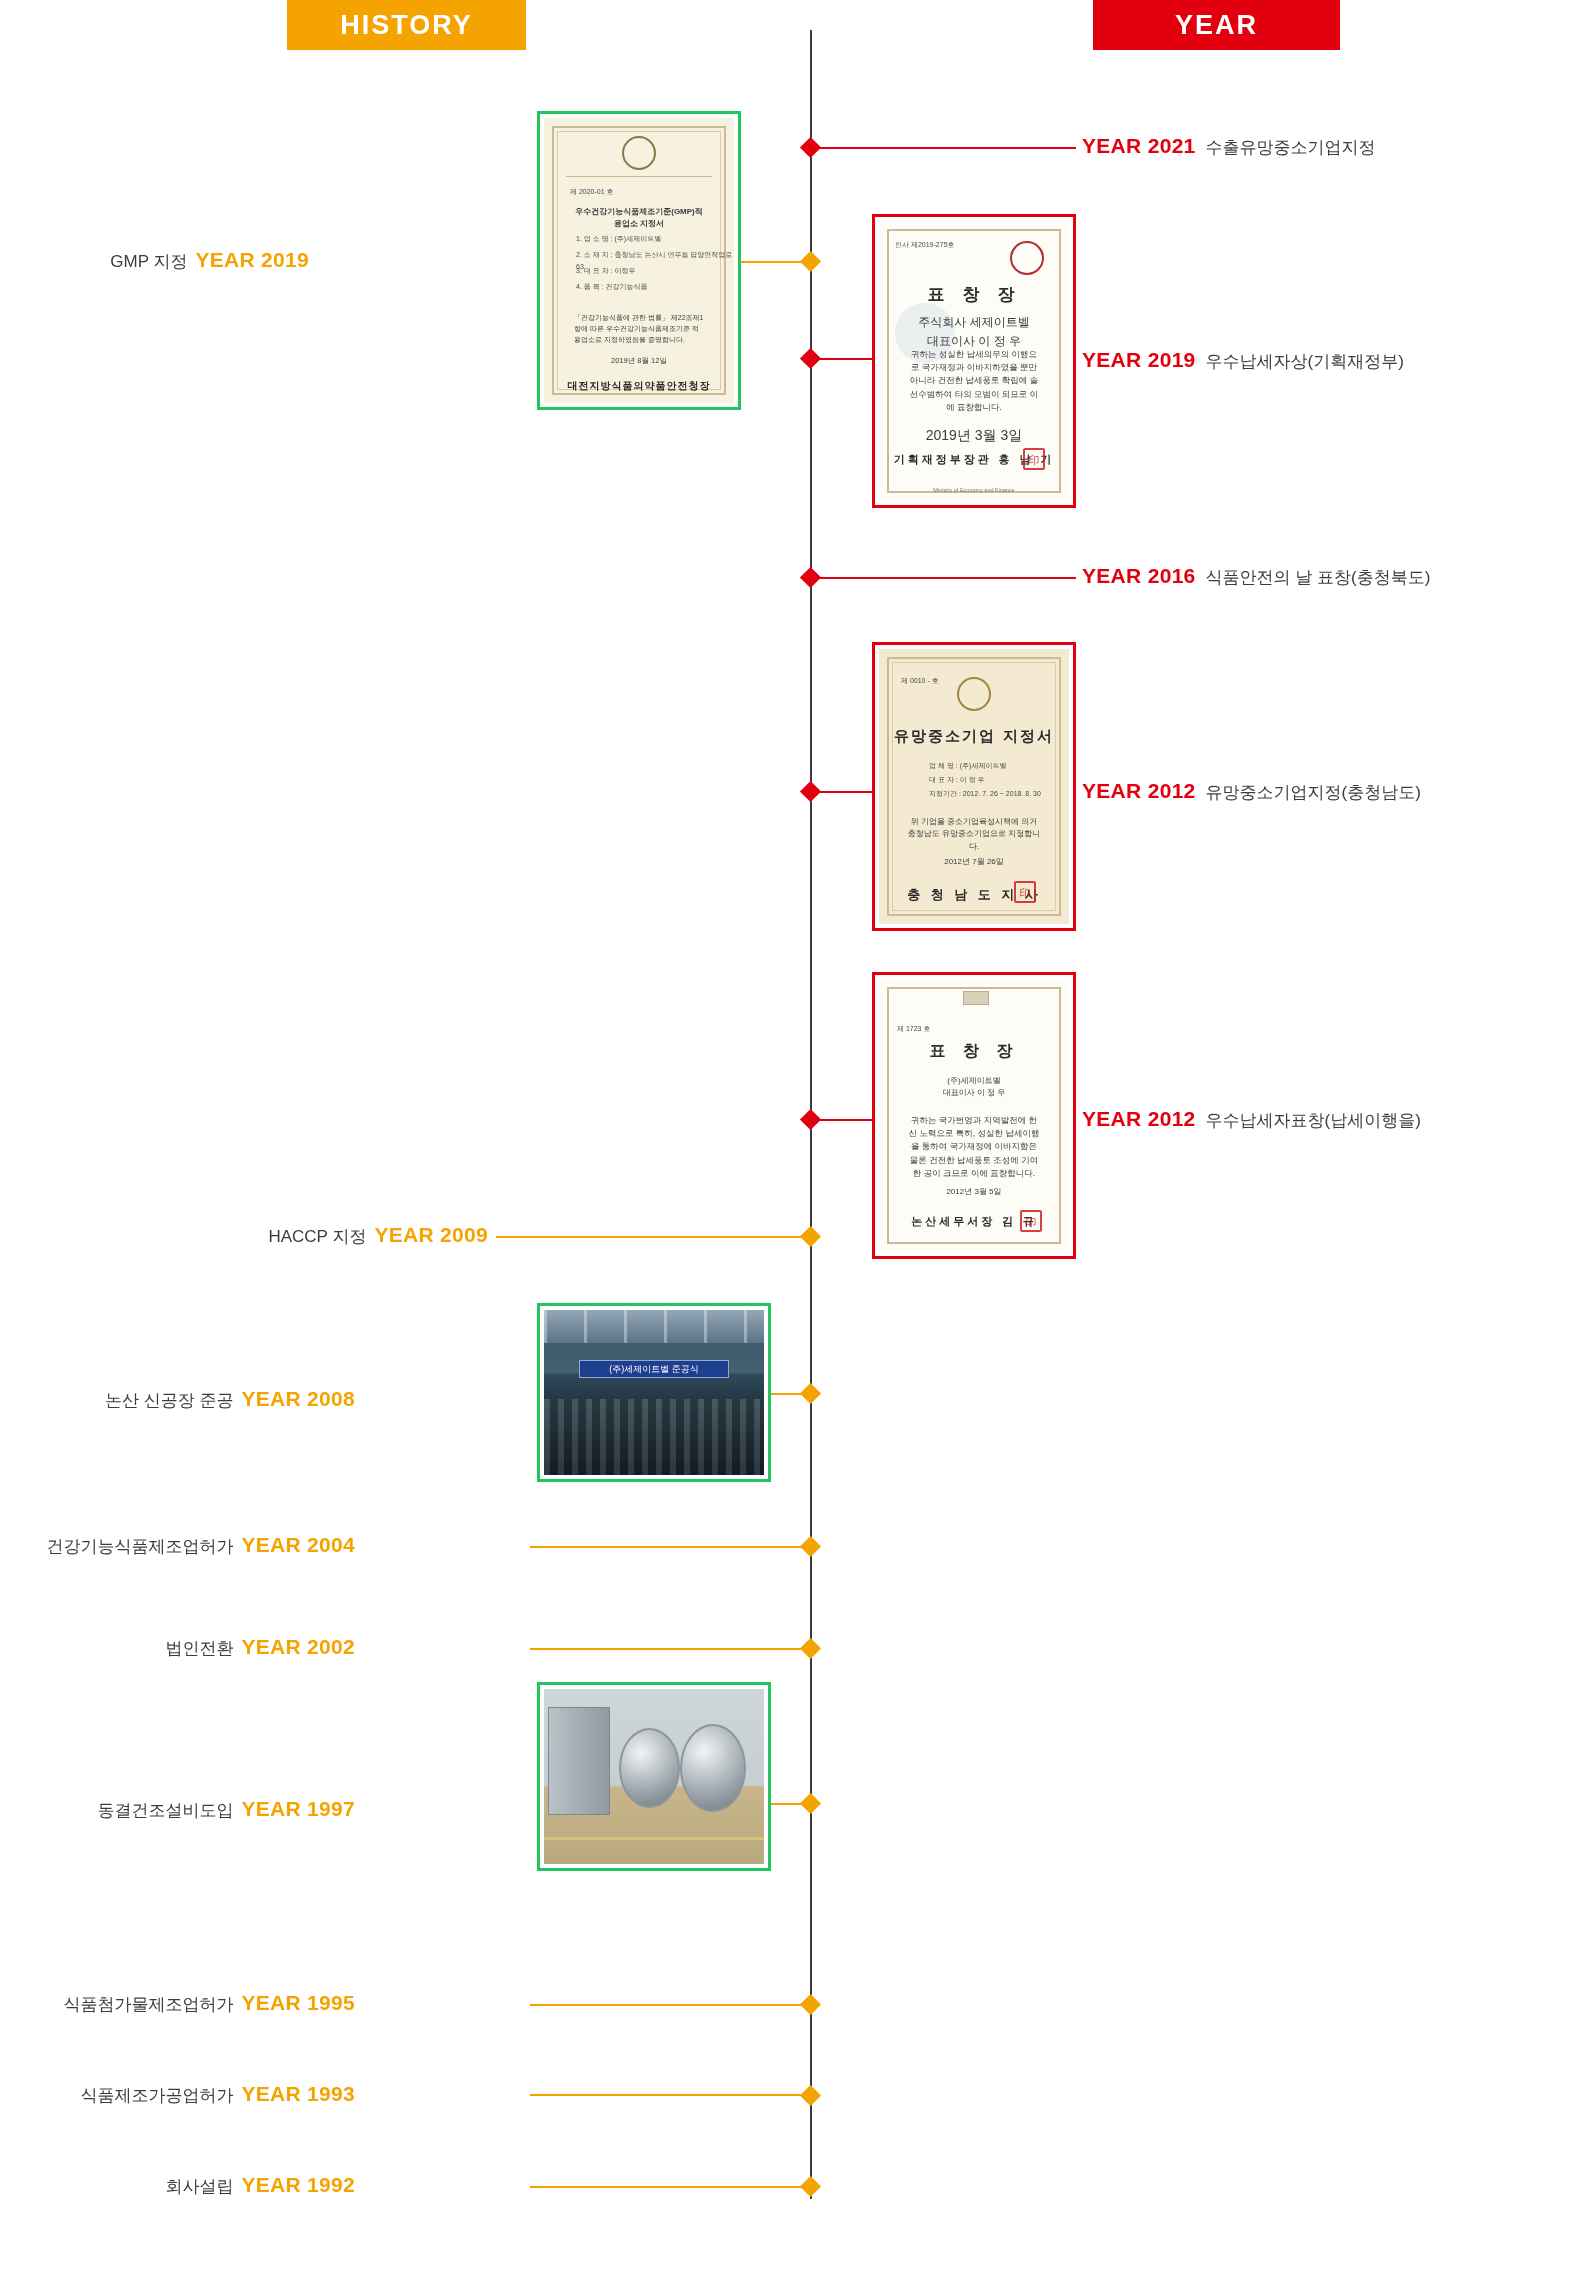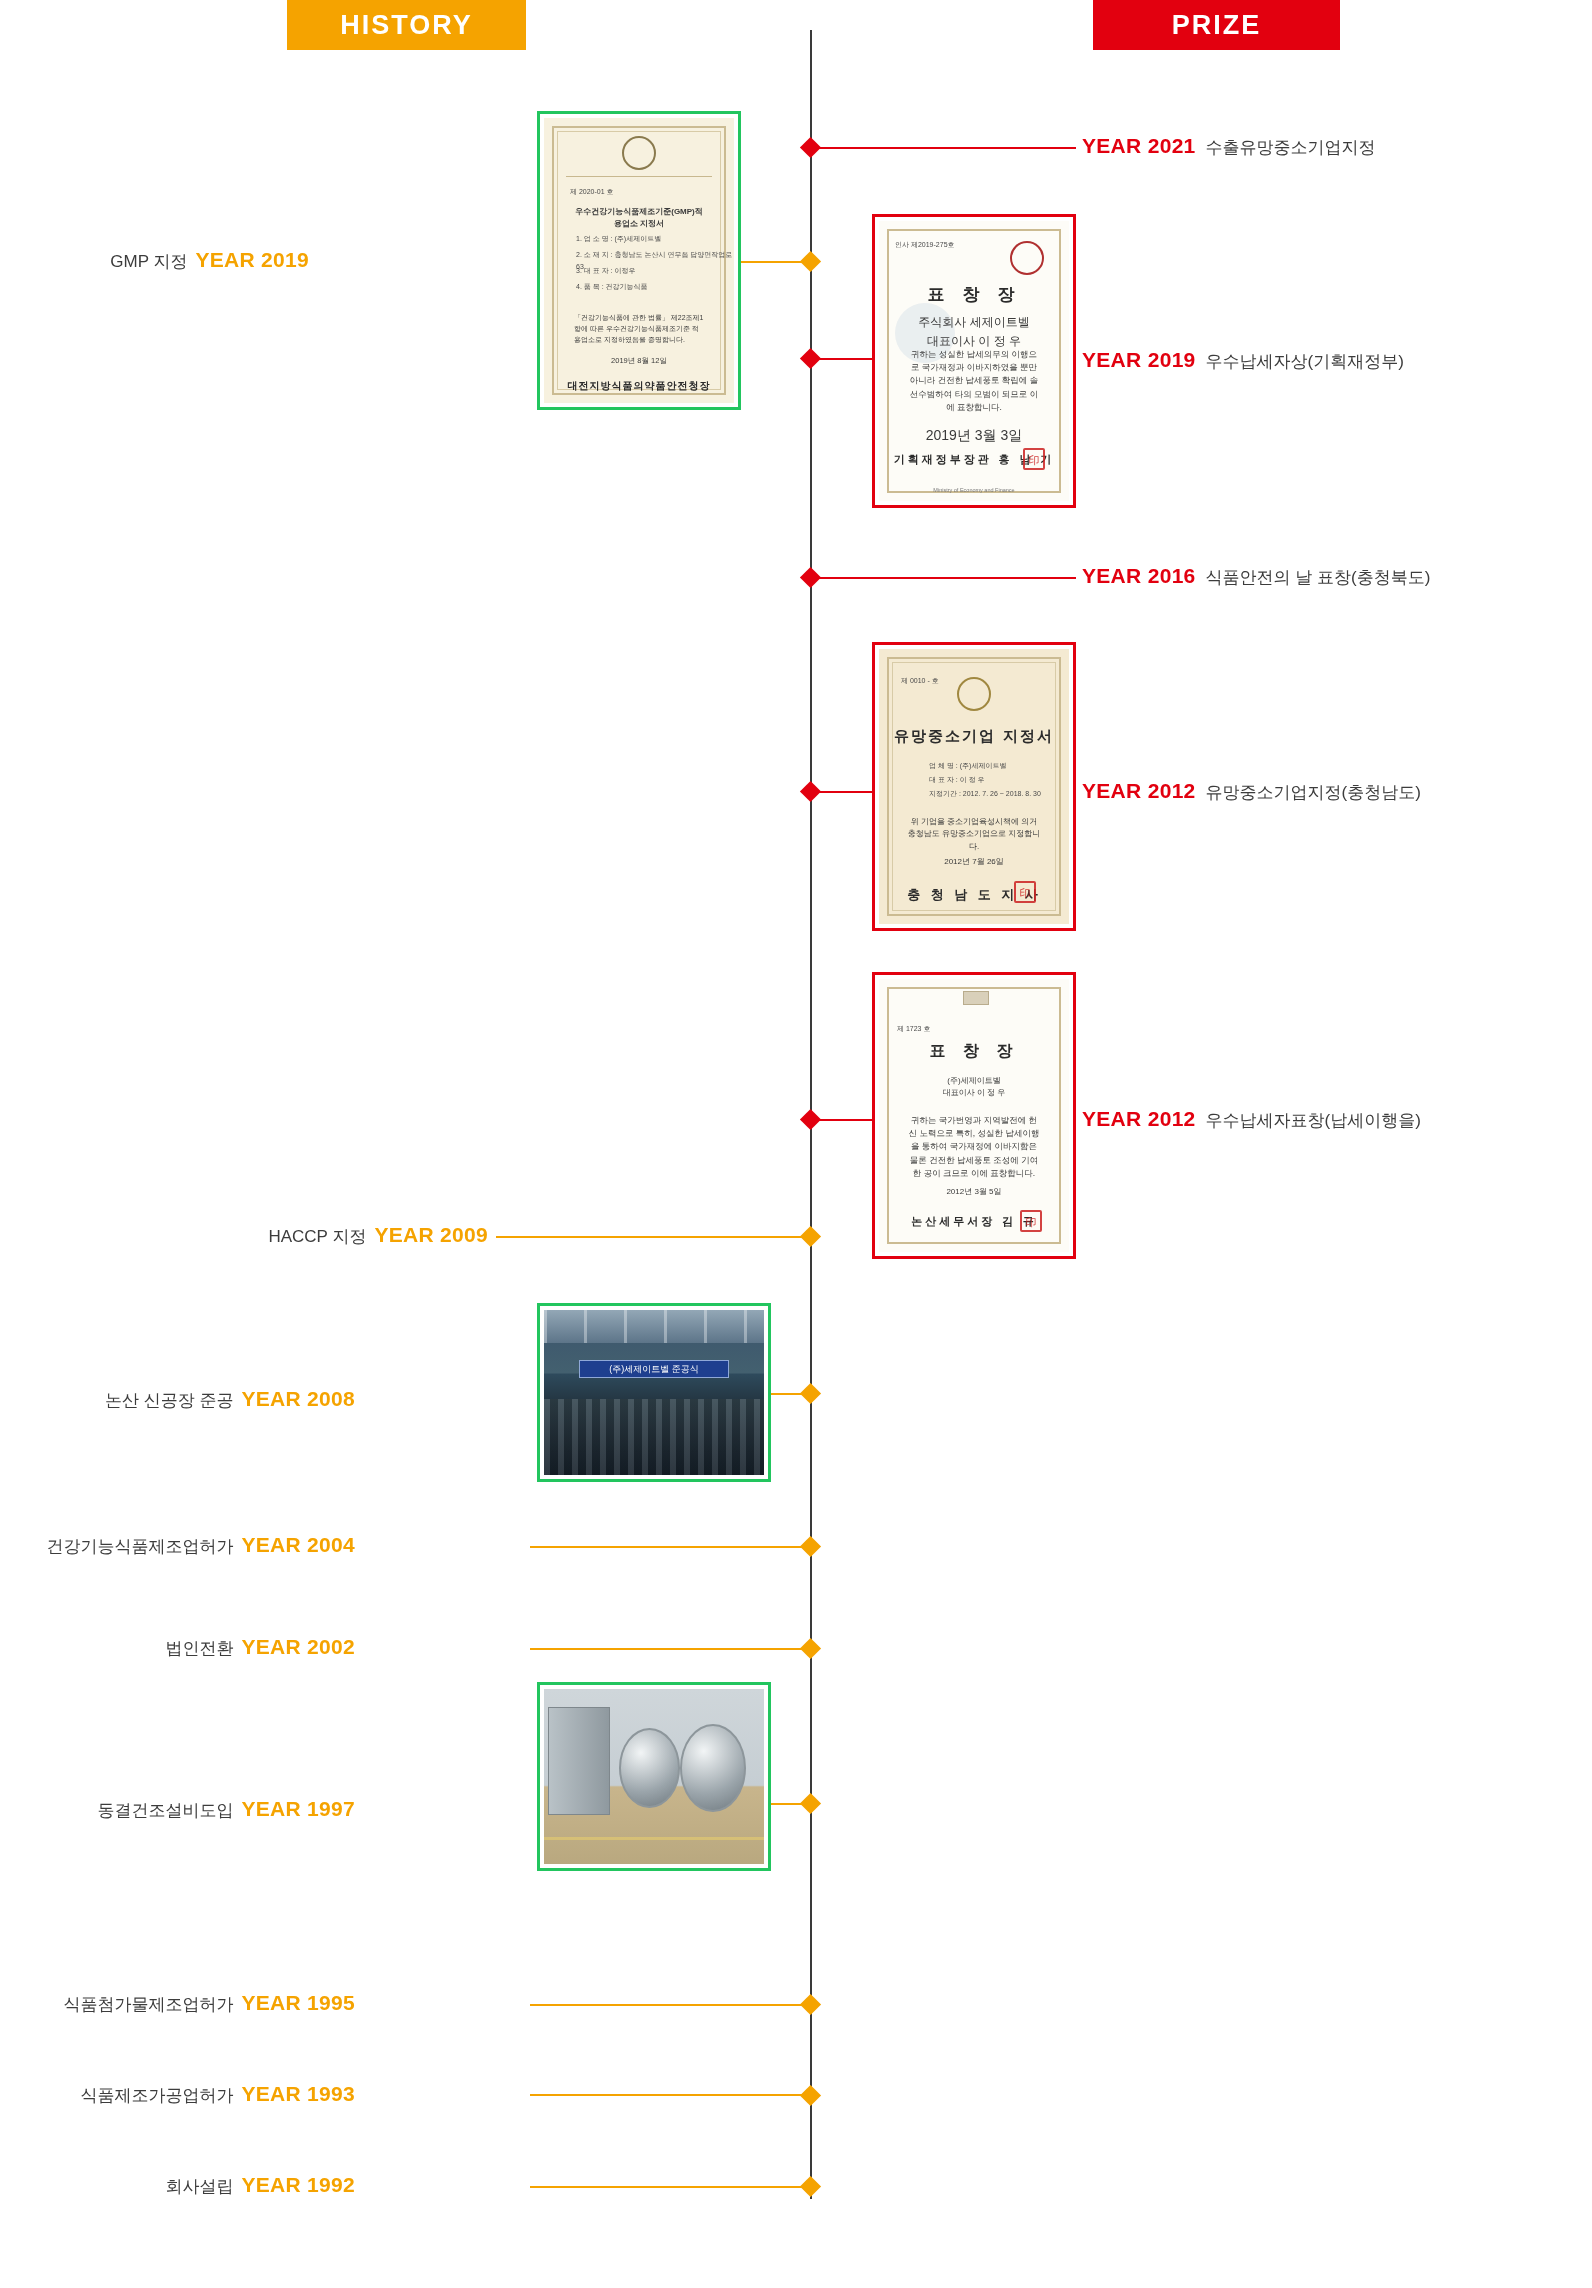--- a/index.html
+++ b/index.html
@@ -246,21 +246,21 @@
     background: #e0c870;
     opacity: .7;
   }
 </style>
 </head>
 <body>
 
 <div id="page">
 
   <div class="tab tab-history">HISTORY</div>
-  <div class="tab tab-prize">PRIZE</div>
+  <div class="tab tab-prize">YEAR</div>
 
   <div class="spine"></div>
 
   <div class="conn red" style="left:811px; top:147px; width:265px;"></div>
   <div class="node red" style="left:803px; top:140px;"></div>
   <div class="label label-right" style="left:1082px; top:134px;">
     <span class="yr">YEAR 2021</span><span class="desc">수출유망중소기업지정</span>
   </div>
 
   <div class="conn red" style="left:811px; top:358px; width:65px;"></div>

